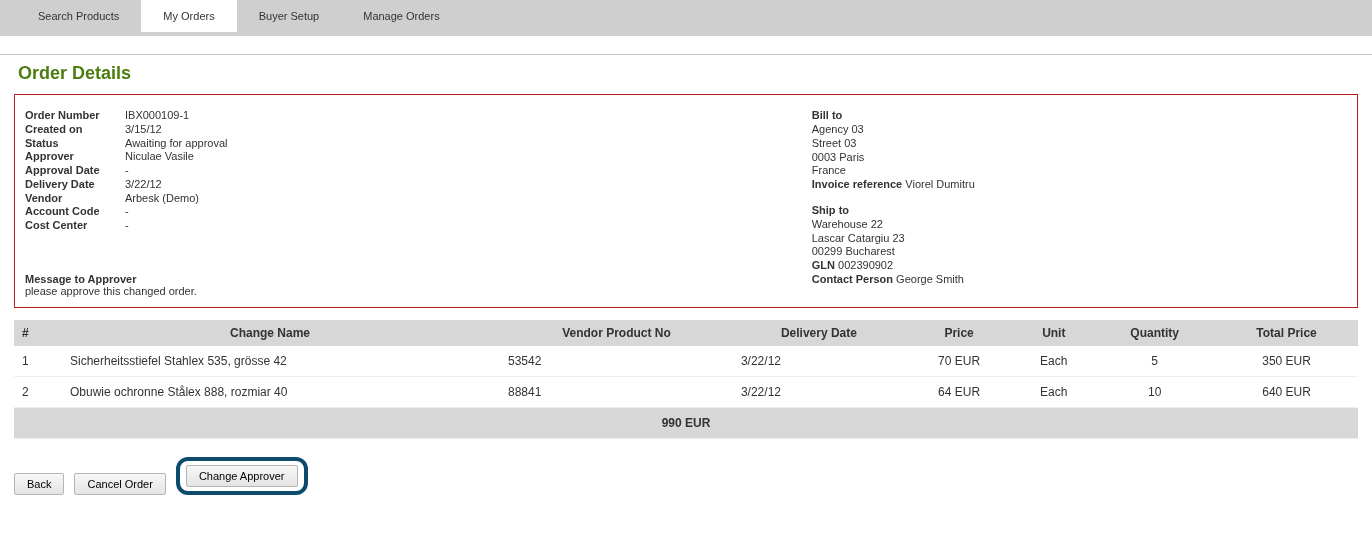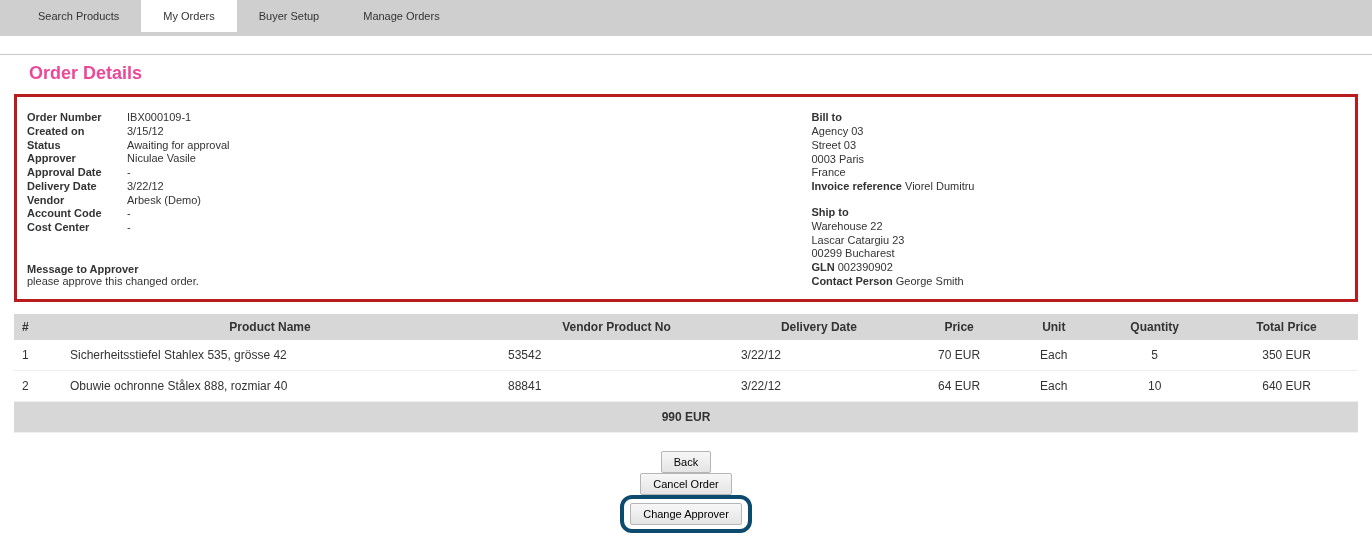--- a/index.html
+++ b/index.html
@@ -30,25 +30,25 @@
     border-top: 1px solid #c8c8c8;
     margin: 18px 0 8px 0;
   }
   .content {
     padding: 0 14px;
   }
   h1.page-title {
     font-family: "Trebuchet MS", Verdana, sans-serif;
     font-size: 18px;
     font-weight: bold;
-    color: #ec4899;
-    margin: 6px 0 10px 15px;
+    color: #4d7c0f;
+    margin: 6px 0 10px 4px;
   }
   .details-box {
-    border: 3px solid #b91c1c;
+    border: 1px solid #b91c1c;
     padding: 14px 10px 10px 10px;
     display: flex;
     position: relative;
   }
   .details-left {
     flex: 0 0 58%;
   }
   .details-right {
     flex: 1;
     padding-left: 20px;
@@ -63,21 +63,21 @@
   }
   .kv-value {
     flex: 1;
   }
   .section-header {
     font-weight: bold;
     margin-bottom: 2px;
   }
   .addr-line { line-height: 1.25; }
   .msg-block {
-    margin-top: 28px;
+    margin-top: 40px;
   }
   .msg-label { font-weight: bold; }
 
   table.products {
     width: 100%;
     border-collapse: collapse;
     margin-top: 12px;
     font-size: 12px;
   }
   table.products th {
@@ -98,22 +98,22 @@
     background: #d7d7d7;
     font-weight: bold;
     text-align: center;
     border-bottom: none;
     padding: 8px 8px;
   }
 
   .button-row {
     margin-top: 18px;
     display: flex;
-    align-items: center;
-    flex-direction: column;
+    gap: 10px;
+    align-items: flex-end;
   }
   button.btn {
     font-family: Verdana, Arial, sans-serif;
     font-size: 11px;
     background: linear-gradient(#f7f7f7, #e4e4e4);
     border: 1px solid #b5b5b5;
     border-radius: 2px;
     padding: 4px 12px;
     cursor: pointer;
   }
@@ -209,21 +209,21 @@
         <b>Contact Person</b>
         <span>George Smith</span>
       </div>
     </div>
   </div>
 
   <table class="products">
     <thead>
       <tr>
         <th style="width:26px">#</th>
-        <th style="width:460px;text-align:center">Product Name</th>
+        <th style="width:460px;text-align:center">Change Name</th>
         <th style="text-align:center">Vendor Product No</th>
         <th style="text-align:center">Delivery Date</th>
         <th class="right">Price</th>
         <th class="right">Unit</th>
         <th class="right">Quantity</th>
         <th class="right">Total Price</th>
       </tr>
     </thead>
     <tbody>
       <tr>

